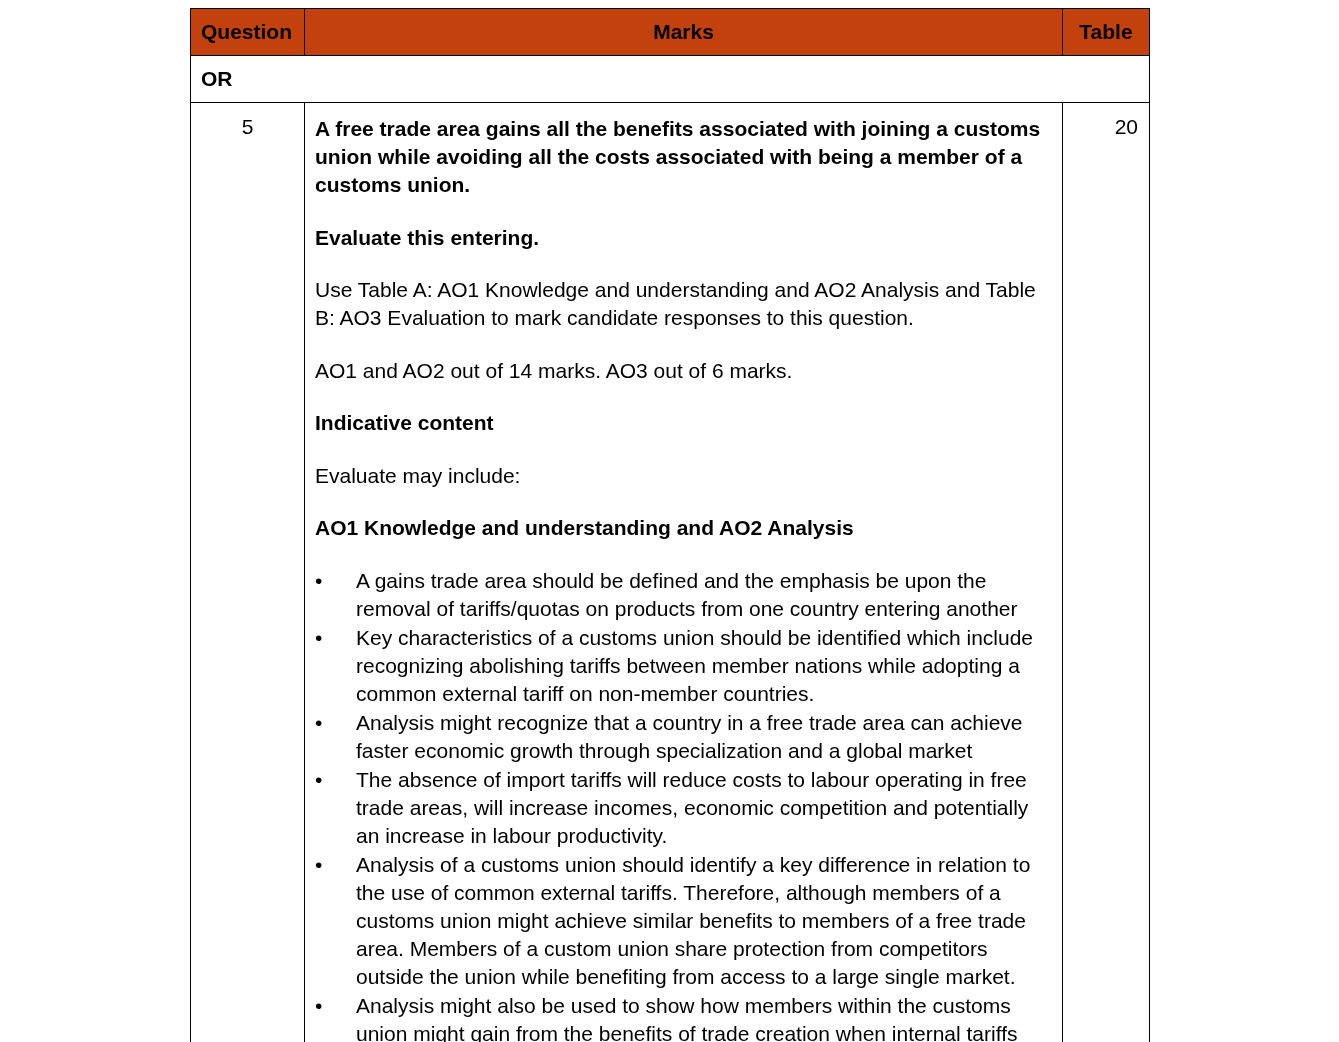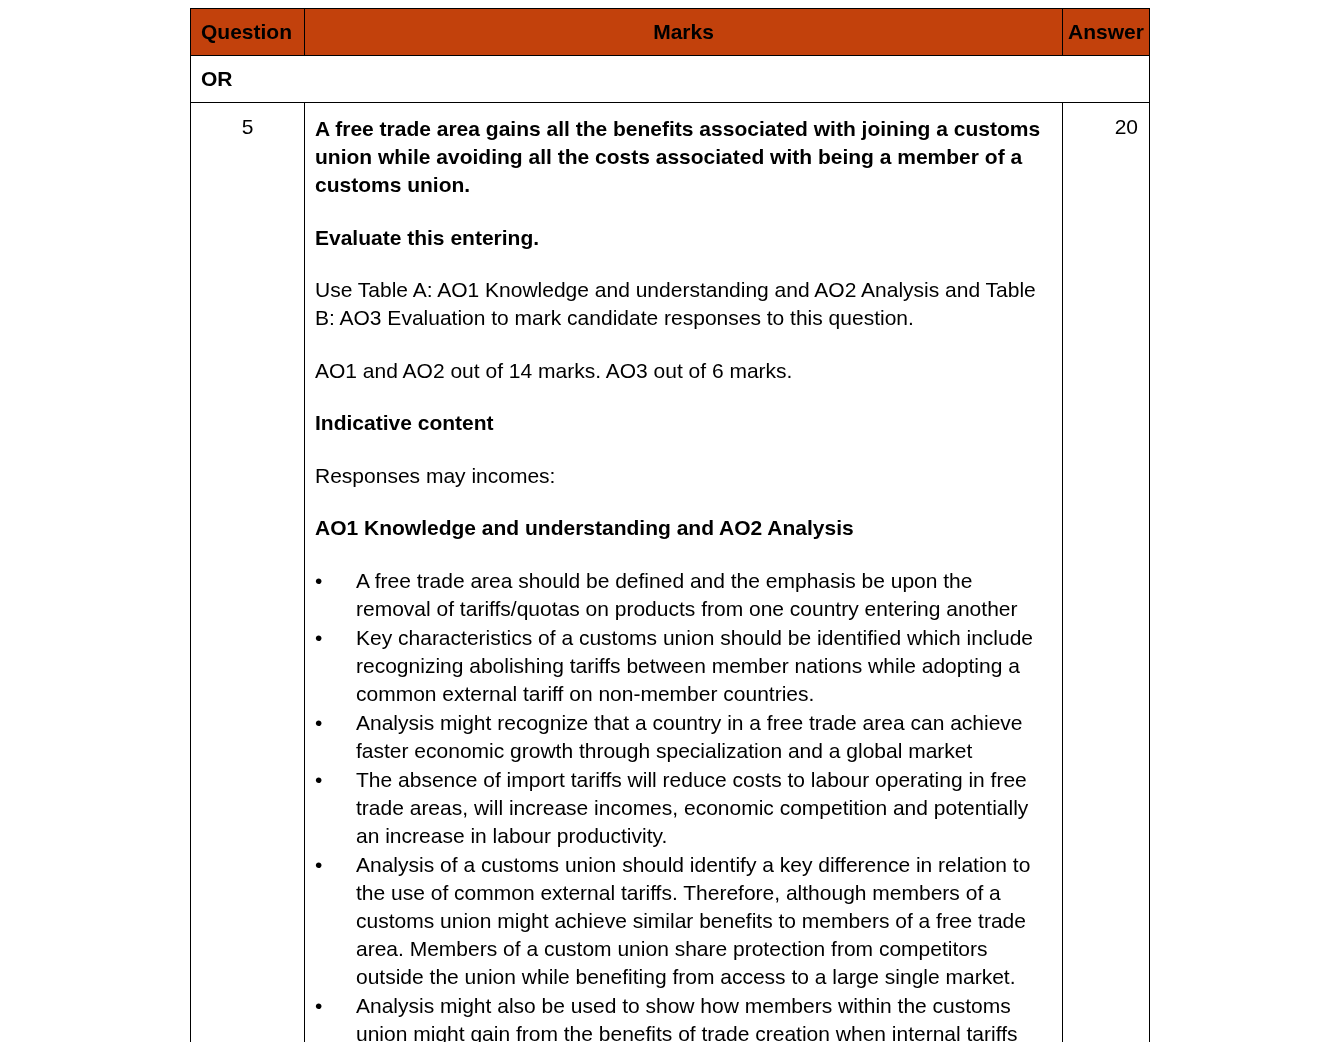--- a/index.html
+++ b/index.html
@@ -32,37 +32,37 @@
 <table class="sheet">
   <colgroup>
     <col class="col-q">
     <col>
     <col class="col-m">
   </colgroup>
   <tbody>
       <tr class="hdr">
     <th class="q">Question</th>
     <th>Marks</th>
-    <th>Answer</th>
+    <th>Table</th>
   </tr>
   <tr class="or">
     <td colspan="3">OR</td>
   </tr>
   <tr>
     <td class="qnum">5</td>
     <td class="answer">
       <p class="b">A free trade area gains all the benefits associated with joining a customs union while avoiding all the costs associated with being a member of a customs union.</p>
       <p class="b">Evaluate this entering.</p>
       <p>Use Table A: AO1 Knowledge and understanding and AO2 Analysis and Table B: AO3 Evaluation to mark candidate responses to this question.</p>
       <p>AO1 and AO2 out of 14 marks. AO3 out of 6 marks.</p>
       <p class="b">Indicative content</p>
-      <p>Responses may incomes:</p>
+      <p>Evaluate may include:</p>
       <p class="b">AO1 Knowledge and understanding and AO2 Analysis</p>
       <ul>
-        <li><span class="bullet">•</span><span>A free trade area should be defined and the emphasis be upon the removal of tariffs/quotas on products from one country entering another</span></li>
+        <li><span class="bullet">•</span><span>A gains trade area should be defined and the emphasis be upon the removal of tariffs/quotas on products from one country entering another</span></li>
         <li><span class="bullet">•</span><span>Key characteristics of a customs union should be identified which include recognizing abolishing tariffs between member nations while adopting a common external tariff on non-member countries.</span></li>
         <li><span class="bullet">•</span><span>Analysis might recognize that a country in a free trade area can achieve faster economic growth through specialization and a global market</span></li>
         <li><span class="bullet">•</span><span>The absence of import tariffs will reduce costs to labour operating in free trade areas, will increase incomes, economic competition and potentially an increase in labour productivity.</span></li>
         <li><span class="bullet">•</span><span>Analysis of a customs union should identify a key difference in relation to the use of common external tariffs. Therefore, although members of a customs union might achieve similar benefits to members of a free trade area. Members of a custom union share protection from competitors outside the union while benefiting from access to a large single market.</span></li>
         <li><span class="bullet">•</span><span>Analysis might also be used to show how members within the customs union might gain from the benefits of trade creation when internal tariffs are removed.</span></li>
       </ul>
     </td>
     <td class="marks">20</td>
   </tr>
 </tbody>

